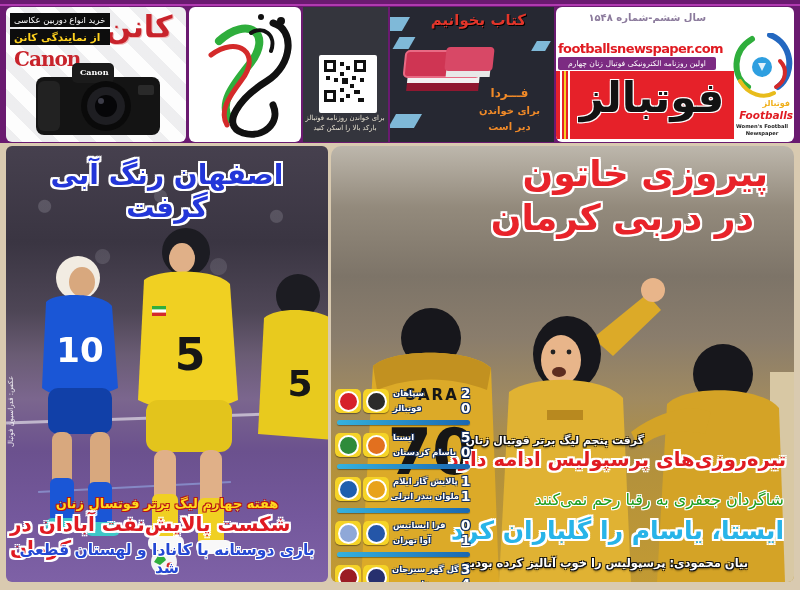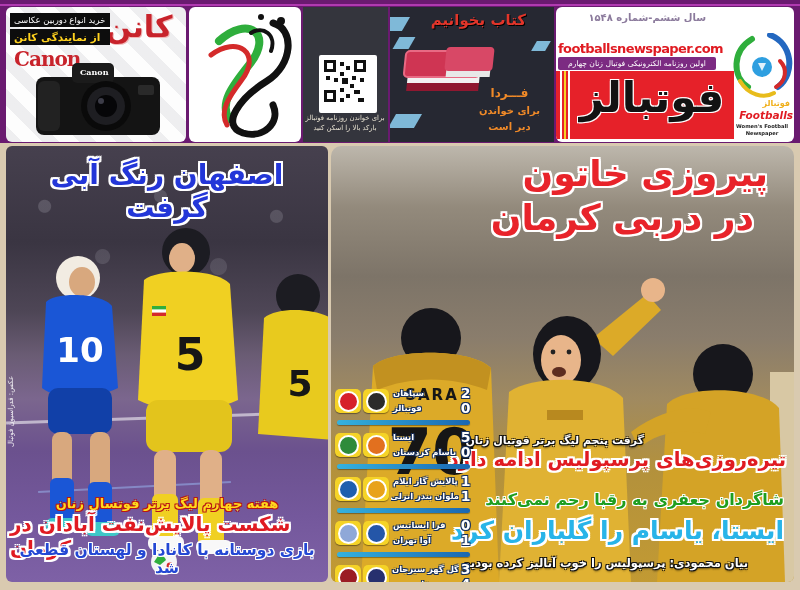--- a/index.html
+++ b/index.html
@@ -84,21 +84,21 @@
   .l-sub2{position:absolute;top:395px;left:2px;right:2px;text-align:center;direction:rtl;
     font-size:15.5px;font-weight:900;color:#2448d4;}
   .l-credit{position:absolute;left:1px;top:230px;height:160px;color:#fff;font-size:7px;direction:rtl;
     writing-mode:vertical-rl;transform:rotate(180deg);opacity:.9;}
 
   .r-head{position:absolute;top:6px;right:26px;text-align:right;direction:rtl;line-height:1.22;
     font-size:36px;font-weight:900;color:#e8232a;}
   .r-head .ln2{padding-left:2px;padding-right:14px;}
   .r-kicker{position:absolute;top:288px;right:150px;direction:rtl;font-size:11px;font-weight:bold;color:#fff;}
   .r-sub1{position:absolute;top:302px;right:8px;direction:rtl;font-size:19.5px;font-weight:900;color:#e01b22;}
-  .r-sub2{position:absolute;top:344px;right:10px;direction:rtl;font-size:16px;font-weight:700;color:#1f9e1f;}
+  .r-sub2{position:absolute;top:344px;right:10px;direction:rtl;font-size:16px;font-weight:400;color:#1f9e1f;}
   .r-sub3{position:absolute;top:370px;right:10px;direction:rtl;font-size:25px;font-weight:900;color:#28b4e8;}
   .r-sub4{position:absolute;top:410px;right:46px;direction:rtl;font-size:11.5px;font-weight:900;color:#fff;}
 
   
   .results{position:absolute;left:4px;top:238px;width:137px;}
   .match{display:flex;align-items:center;height:34px;}
   .logos{display:flex;gap:2px;width:56px;flex:0 0 56px;}
   .badge{width:26px;height:24px;background:#f5d327;border-radius:5px;display:flex;align-items:center;justify-content:center;
     box-shadow:0 1px 1px rgba(0,0,0,.4);}
   .badge i{display:block;width:17px;height:17px;border-radius:50%;border:2px solid #fff;}

